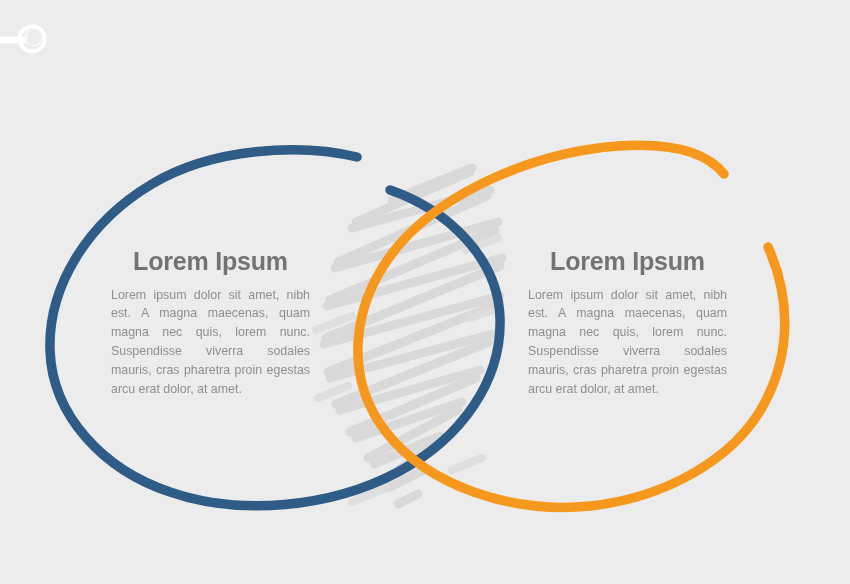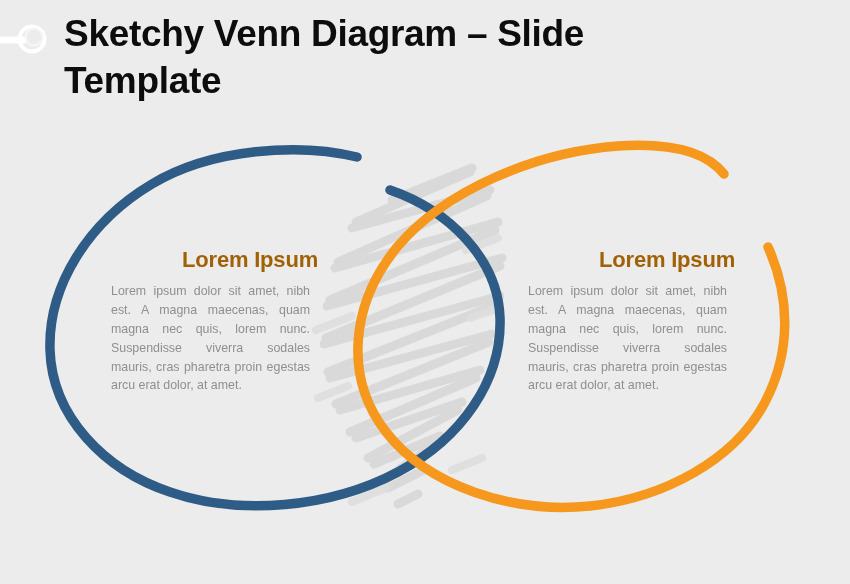--- a/index.html
+++ b/index.html
@@ -59,24 +59,24 @@
   
   .text-block {
     position: absolute;
     width: 215px;
   }
   #block-left  { left: 103px; top: 248px; }
   #block-right { left: 520px; top: 248px; }
 
   .block-heading {
     margin: 0 0 10px 0;
-    font-size: 22px;
+    font-size: 25px;
     font-weight: bold;
-    color: #a16207;
-    text-align: right;
+    color: #737373;
+    text-align: center;
     letter-spacing: -0.2px;
     line-height: 1.1;
   }
   .block-body {
     margin: 8px;
     font-size: 12.4px;
     line-height: 1.52;
     color: #8f8f8f;
     text-align: justify;
     text-align-last: left;
@@ -86,21 +86,20 @@
 <body>
 
 <div id="slide">
 
   <svg id="deco-ring" viewBox="0 0 56 36">
     <line x1="0" y1="18" x2="24" y2="18" stroke="#ffffff" stroke-width="7" stroke-linecap="round"></line>
     <circle cx="32" cy="17" r="12.5" fill="none" stroke="#ffffff" stroke-width="4"></circle>
     <circle cx="34" cy="15" r="8.5" fill="none" stroke="#f6f6f6" stroke-width="2"></circle>
   </svg>
 
-  <h1 id="slide-title">Sketchy Venn Diagram – Slide Template</h1>
 
   <svg id="venn-svg" viewBox="0 0 850 584">
 
     <g stroke="#d9d9d9" stroke-width="9" stroke-linecap="round" fill="none" opacity="0.95">
       <path d="M392 200 L472 168"></path>
       <path d="M470 172 L356 222"></path>
       <path d="M352 228 L490 190"></path>
       <path d="M487 196 L338 262"></path>
       <path d="M335 268 L498 222"></path>
       <path d="M495 230 L330 300"></path>

